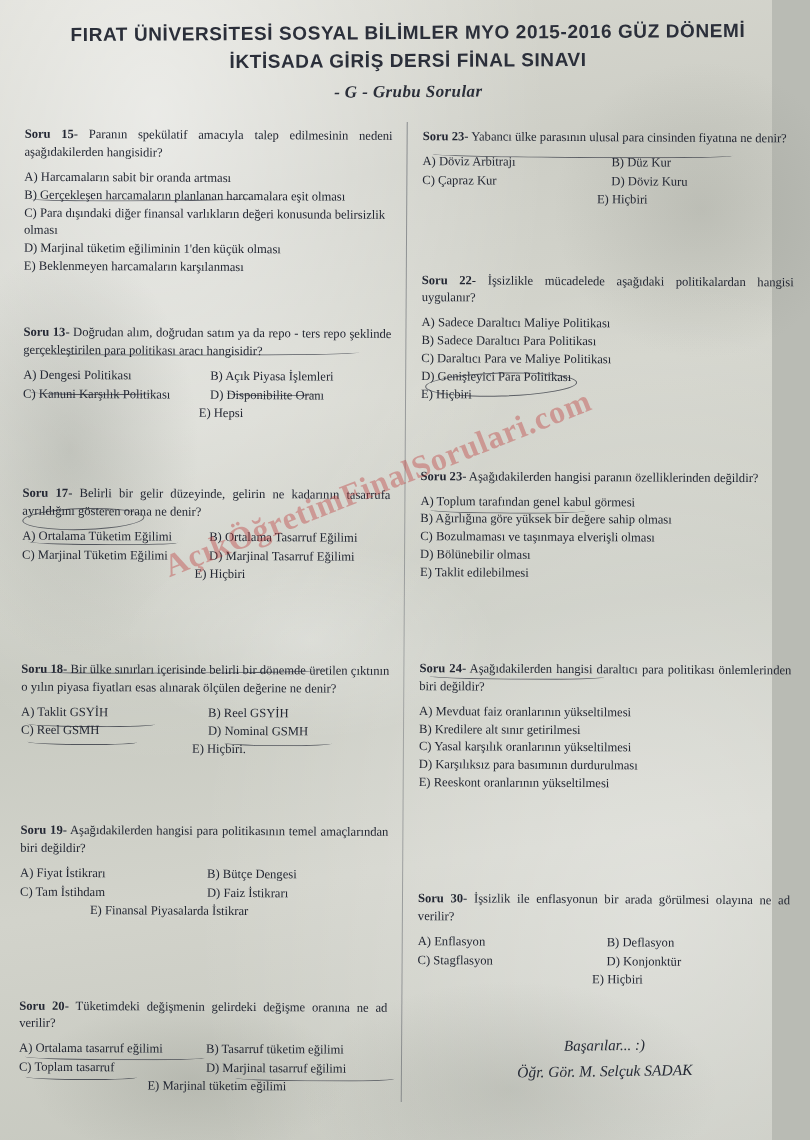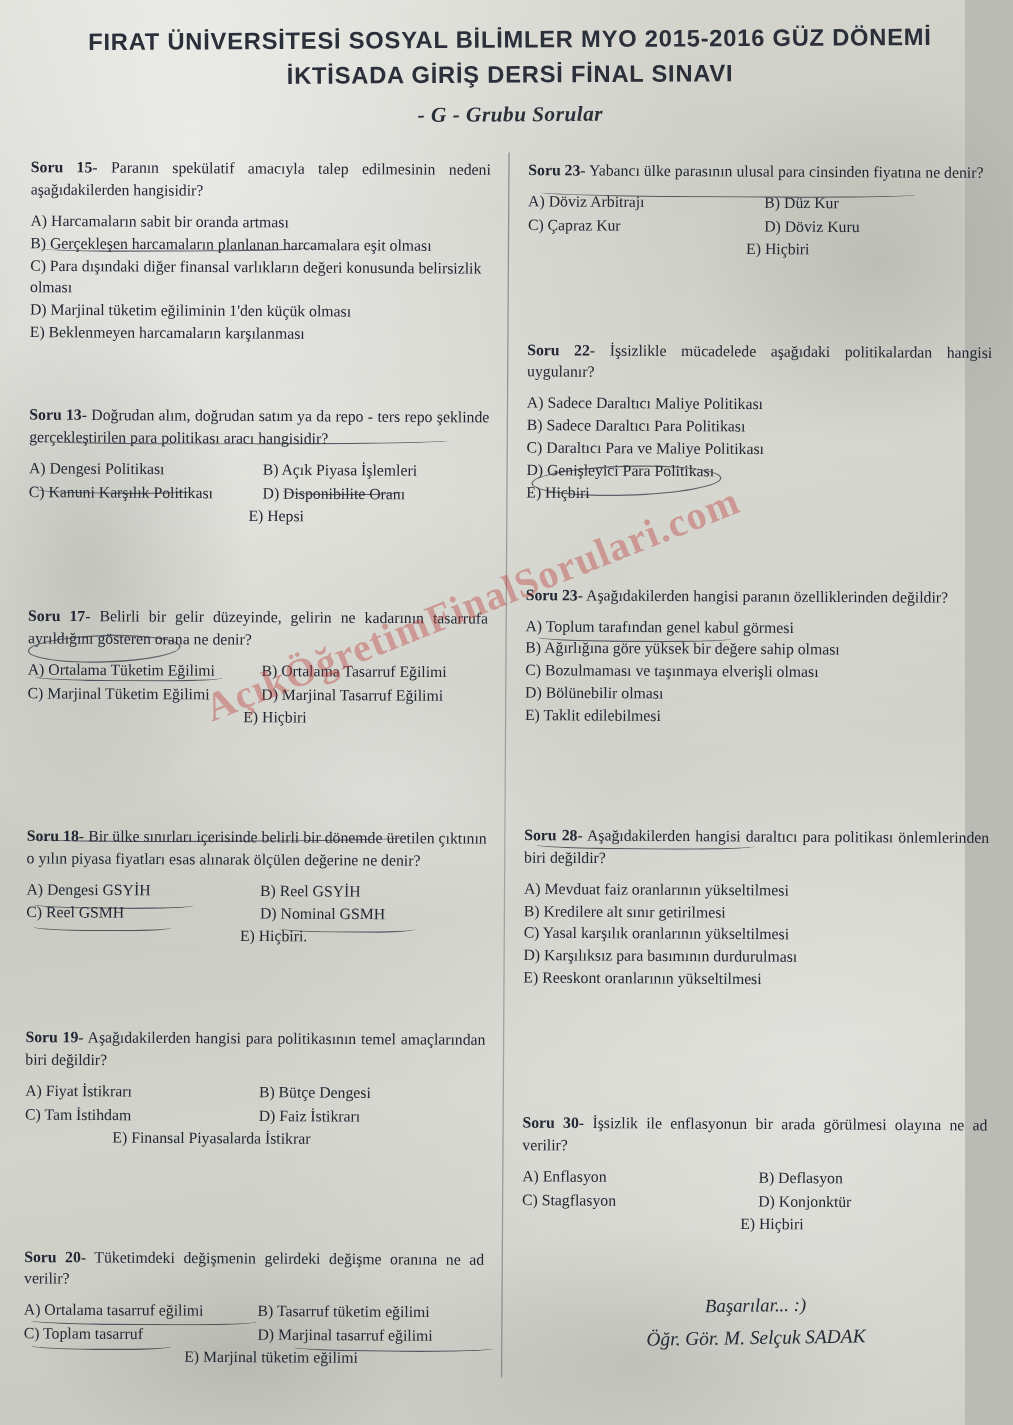--- a/index.html
+++ b/index.html
@@ -230,21 +230,21 @@
       </div>
 
       <div class="spacer-70"></div>
 
       <div class="q">
         <div class="stem">
           <span class="num">Soru 18-</span>
           <span>Bir ülke sınırları içerisinde belirli bir dönemde üretilen çıktının o yılın piyasa fiyatları esas alınarak ölçülen değerine ne denir?</span>
         </div>
         <div class="opts opt-grid">
-          <div class="opt">A) Dengesi GSYİH</div>
+          <div class="opt">A) Taklit GSYİH</div>
           <div class="opt">B) Reel GSYİH</div>
           <div class="opt">C) Reel GSMH</div>
           <div class="opt">D) Nominal GSMH</div>
         </div>
         <div class="opt opt-center">E) Hiçbiri.</div>
       </div>
 
       <div class="spacer-56"></div>
 
       <div class="q">
@@ -323,21 +323,21 @@
           <div class="opt-full">C) Bozulmaması ve taşınmaya elverişli olması</div>
           <div class="opt-full">D) Bölünebilir olması</div>
           <div class="opt-full">E) Taklit edilebilmesi</div>
         </div>
       </div>
 
       <div class="spacer-70"></div>
 
       <div class="q">
         <div class="stem">
-          <span class="num">Soru 28-</span>
+          <span class="num">Soru 24-</span>
           <span>Aşağıdakilerden hangisi daraltıcı para politikası önlemlerinden biri değildir?</span>
         </div>
         <div class="opts">
           <div class="opt-full">A) Mevduat faiz oranlarının yükseltilmesi</div>
           <div class="opt-full">B) Kredilere alt sınır getirilmesi</div>
           <div class="opt-full">C) Yasal karşılık oranlarının yükseltilmesi</div>
           <div class="opt-full">D) Karşılıksız para basımının durdurulması</div>
           <div class="opt-full">E) Reeskont oranlarının yükseltilmesi</div>
         </div>
       </div>

